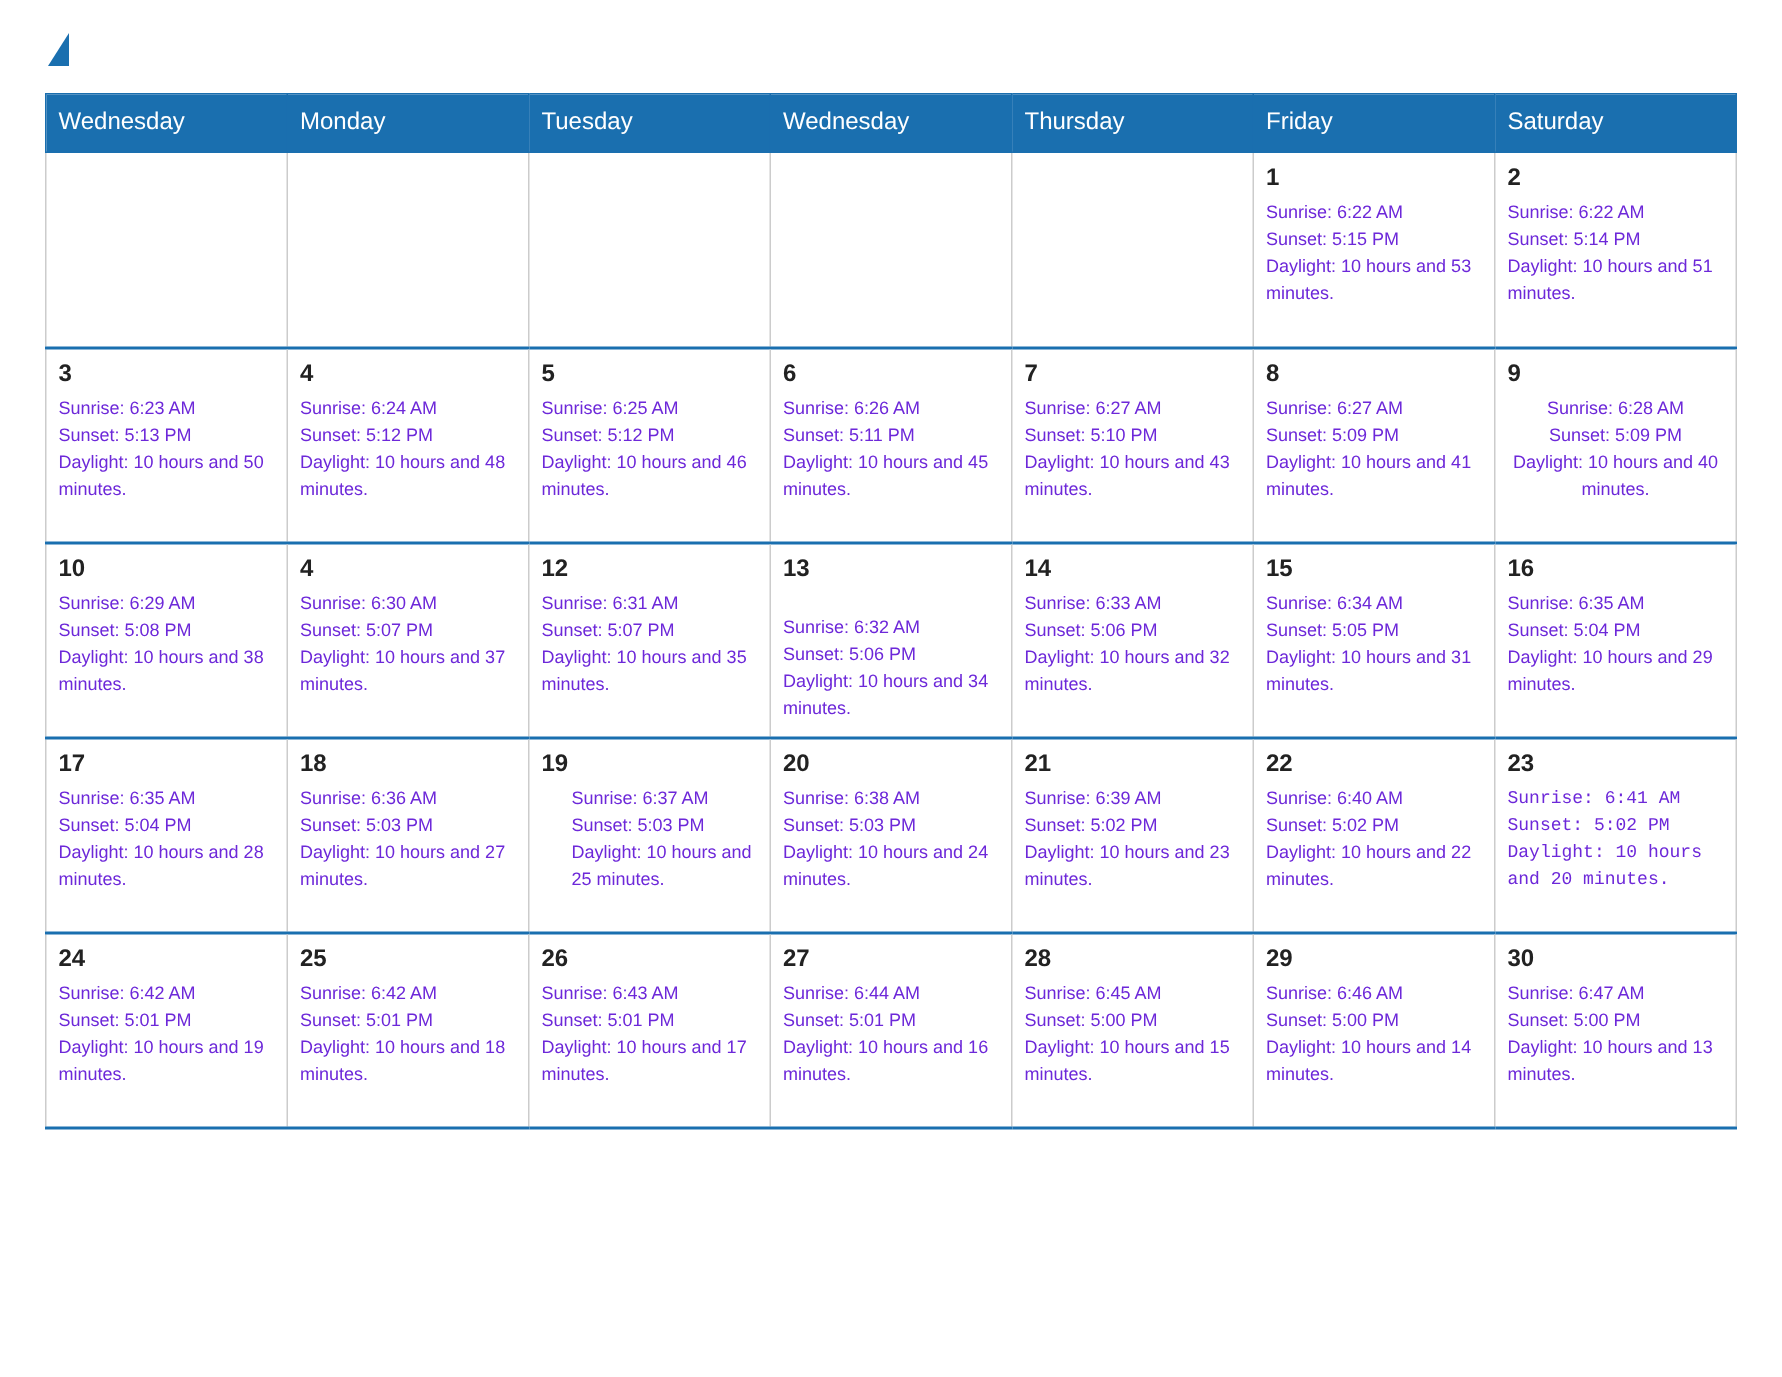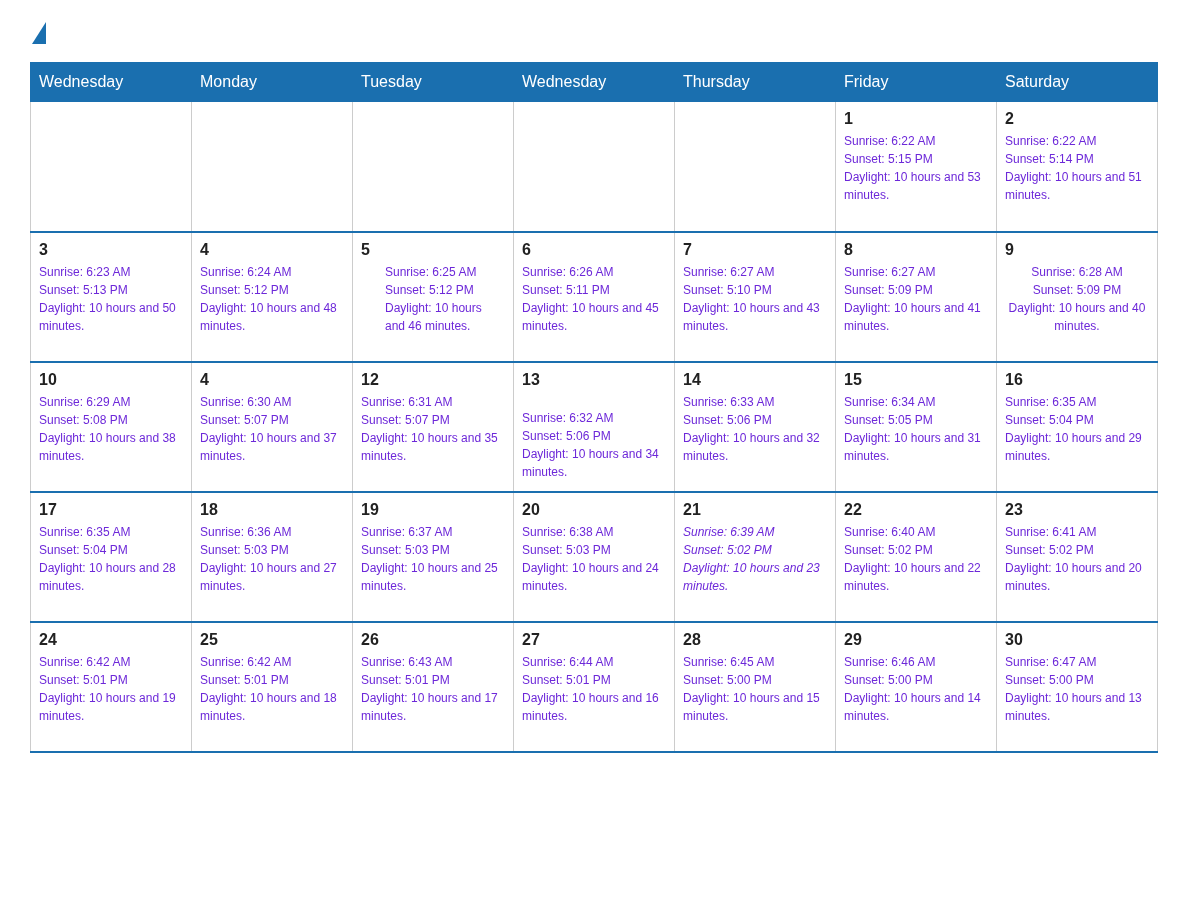--- a/index.html
+++ b/index.html
@@ -155,21 +155,21 @@
 Daylight: 10 hours and 50 minutes.</div>
         </td>
         <td>
           <span class="day-number">4</span>
           <div class="day-info" style="white-space: pre-line;">Sunrise: 6:24 AM
 Sunset: 5:12 PM
 Daylight: 10 hours and 48 minutes.</div>
         </td>
         <td>
           <span class="day-number">5</span>
-          <div class="day-info" style="white-space: pre-line; margin-left: 24px;">Sunrise: 6:25 AM
+          <div class="day-info" style="white-space: pre-line;">Sunrise: 6:25 AM
 Sunset: 5:12 PM
 Daylight: 10 hours and 46 minutes.</div>
         </td>
         <td>
           <span class="day-number">6</span>
           <div class="day-info" style="white-space: pre-line;">Sunrise: 6:26 AM
 Sunset: 5:11 PM
 Daylight: 10 hours and 45 minutes.</div>
         </td>
         <td>
@@ -243,45 +243,45 @@
 Daylight: 10 hours and 28 minutes.</div>
         </td>
         <td>
           <span class="day-number">18</span>
           <div class="day-info" style="white-space: pre-line;">Sunrise: 6:36 AM
 Sunset: 5:03 PM
 Daylight: 10 hours and 27 minutes.</div>
         </td>
         <td>
           <span class="day-number">19</span>
-          <div class="day-info" style="white-space: pre-line;">Sunrise: 6:37 AM
+          <div class="day-info" style="white-space: pre-line; margin-left: 20px;">Sunrise: 6:37 AM
 Sunset: 5:03 PM
 Daylight: 10 hours and 25 minutes.</div>
         </td>
         <td>
           <span class="day-number">20</span>
           <div class="day-info" style="white-space: pre-line;">Sunrise: 6:38 AM
 Sunset: 5:03 PM
 Daylight: 10 hours and 24 minutes.</div>
         </td>
         <td>
           <span class="day-number">21</span>
-          <div class="day-info" style="white-space: pre-line; font-style: italic;">Sunrise: 6:39 AM
+          <div class="day-info" style="white-space: pre-line;">Sunrise: 6:39 AM
 Sunset: 5:02 PM
 Daylight: 10 hours and 23 minutes.</div>
         </td>
         <td>
           <span class="day-number">22</span>
           <div class="day-info" style="white-space: pre-line;">Sunrise: 6:40 AM
 Sunset: 5:02 PM
 Daylight: 10 hours and 22 minutes.</div>
         </td>
         <td>
           <span class="day-number">23</span>
-          <div class="day-info" style="white-space: pre-line;">Sunrise: 6:41 AM
+          <div class="day-info" style="white-space: pre-line; font-family: Liberation Mono, monospace;">Sunrise: 6:41 AM
 Sunset: 5:02 PM
 Daylight: 10 hours and 20 minutes.</div>
         </td>
       </tr>
       <tr>
         <td>
           <span class="day-number">24</span>
           <div class="day-info" style="white-space: pre-line;">Sunrise: 6:42 AM
 Sunset: 5:01 PM
 Daylight: 10 hours and 19 minutes.</div>

